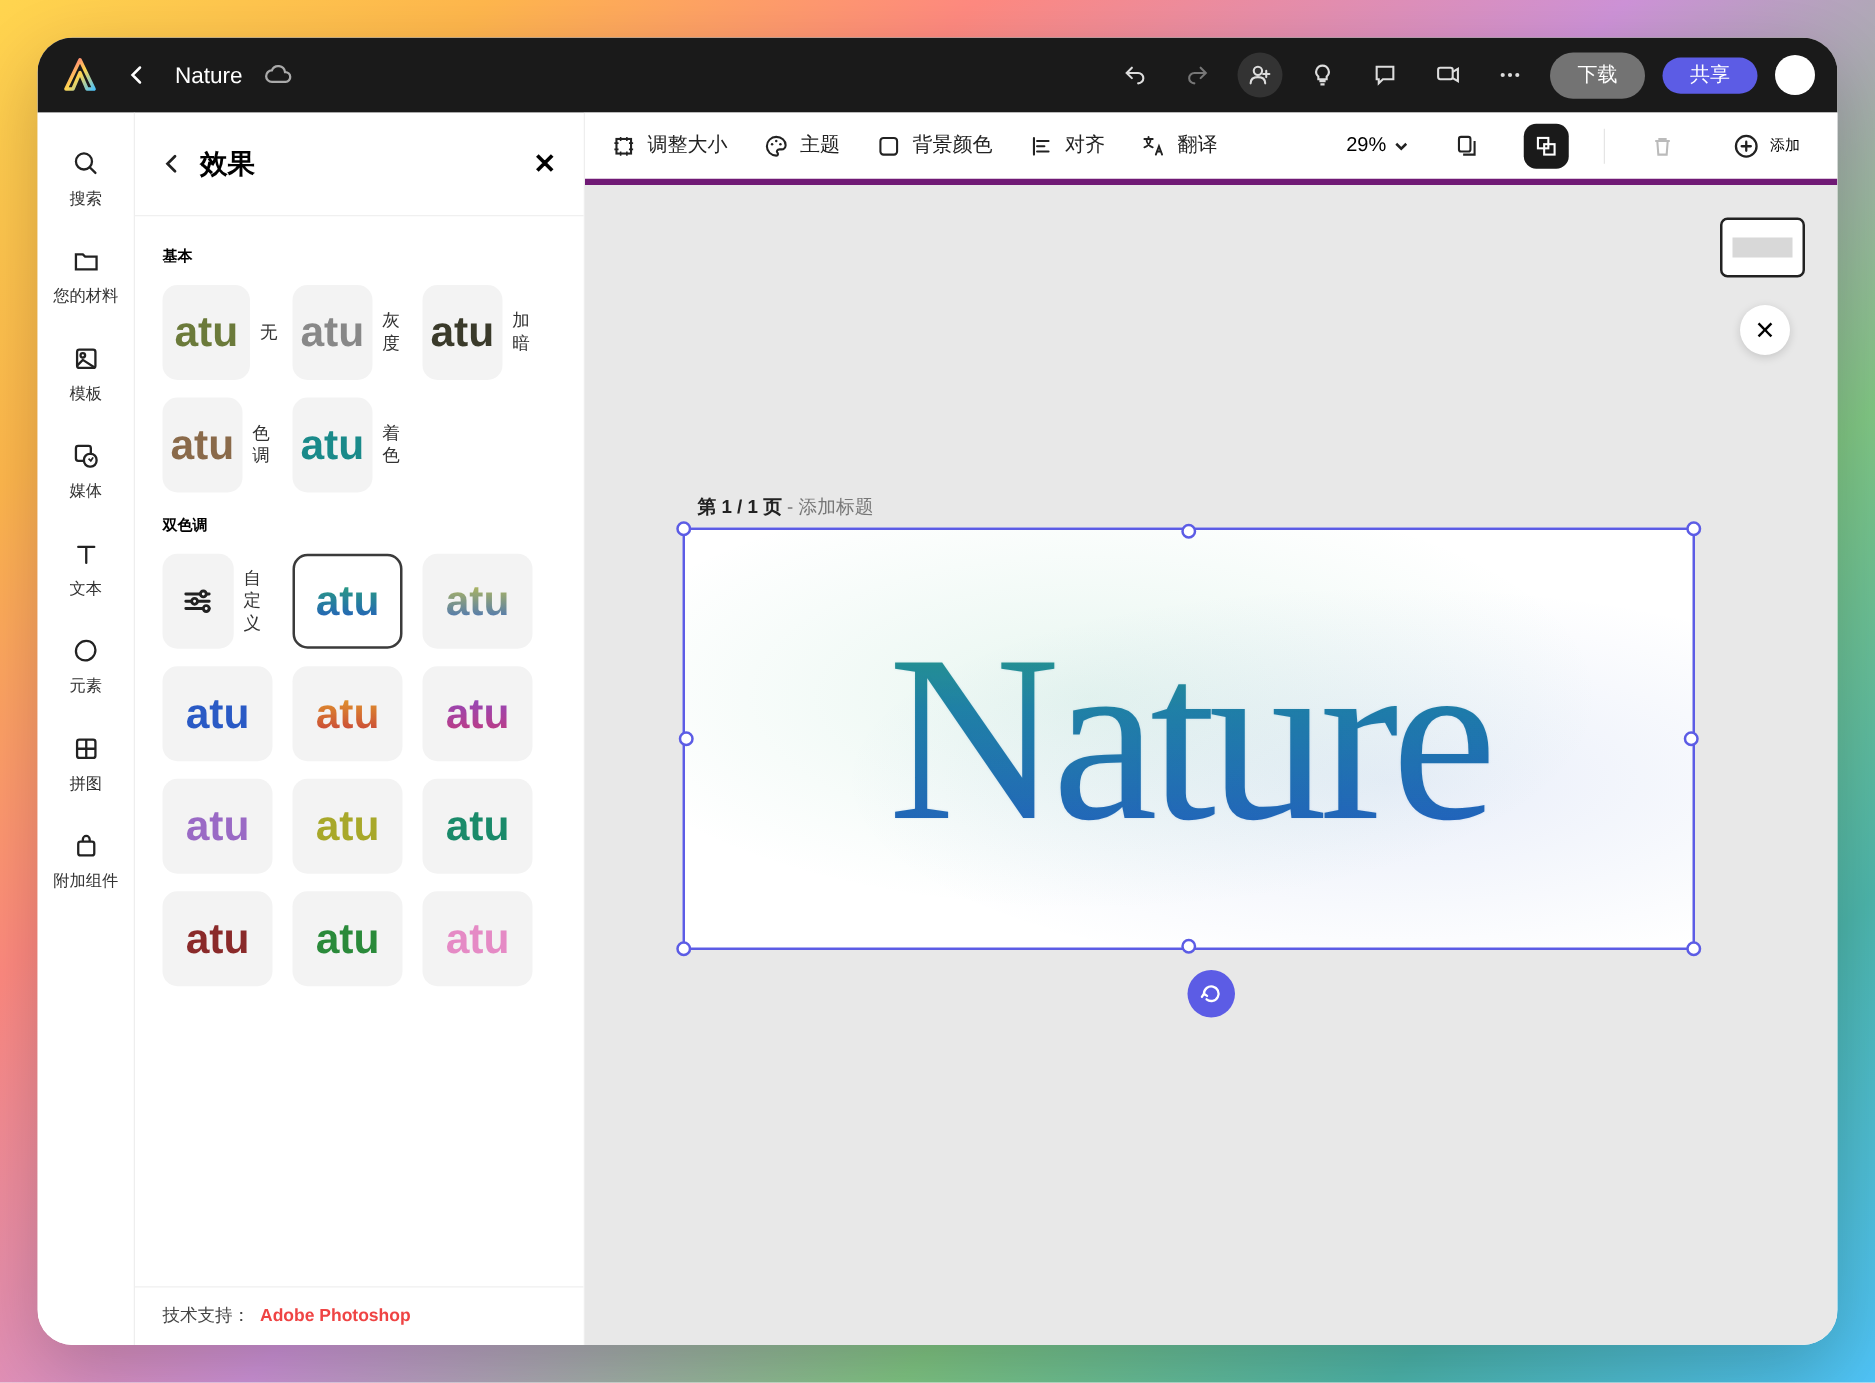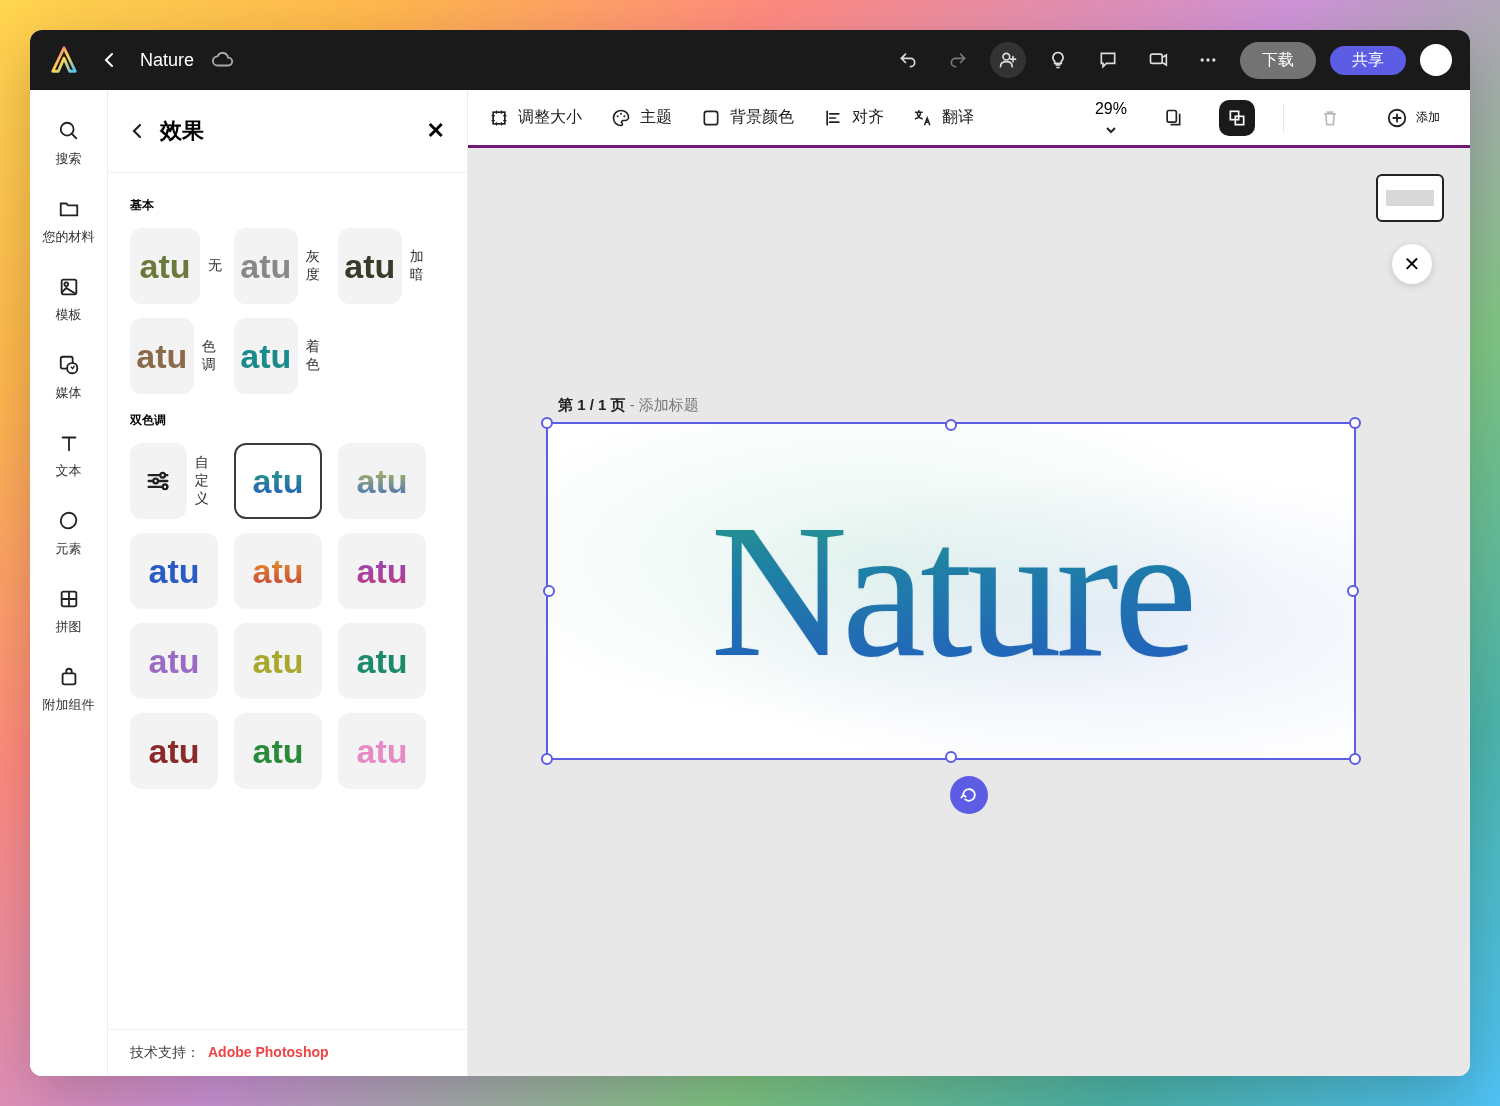--- a/index.html
+++ b/index.html
@@ -1,21 +1,21 @@
 <!DOCTYPE html>
 <html><head>
 <meta charset="utf-8">
 <style>
 * { margin: 0; padding: 0; box-sizing: border-box; font-family: -apple-system, BlinkMacSystemFont, "Segoe UI", sans-serif; }
 body {
   width: 1500px; height: 1106px; overflow: hidden;
   background: linear-gradient(135deg, #ffd54f 0%, #ffb74d 15%, #ff8a80 30%, #ce93d8 50%, #81c784 70%, #4db6ac 85%, #4fc3f7 100%);
   display: flex; align-items: center; justify-content: center;
 }
-.app-window { width: 1440px; height: 1046px; background: #fff; border-radius: 12px; overflow: hidden; box-shadow: 0 20px 60px rgba(0,0,0,.2); display: flex; flex-direction: column; }
+.app-window { width: 1440px; height: 1046px; background: #fff; border-radius: 28px; overflow: hidden; box-shadow: 0 20px 60px rgba(0,0,0,.2); display: flex; flex-direction: column; }
 .topbar { height: 60px; background: #1a1a1a; display: flex; align-items: center; padding: 0 18px; gap: 14px; }
 .logo { width: 32px; height: 32px; display:flex; align-items:center; justify-content:center; }
 .logo svg { width:30px; height:30px; }
 .back-btn { width:32px; height:32px; display:flex; align-items:center; justify-content:center; color:#fff; border-radius:8px; cursor:pointer; }
 .doc-title { color:#fff; font-size:18px; font-weight:500; }
 .cloud-ic { color:#aaa; margin-left:4px; display:flex; }
 .topbar-spacer { flex:1; }
 .tb-icon-btn { width:36px; height:36px; display:flex; align-items:center; justify-content:center; color:#ddd; border-radius:18px; cursor:pointer; }
 .tb-icon-btn.dark-bg { background:#333; }
 .btn-dl { background:#737373; color:#fff; padding:8px 22px; border-radius:20px; font-size:16px; cursor:pointer; }
@@ -35,25 +35,25 @@
 .ep-section-title { font-size:12px; font-weight:700; margin:4px 0 14px; }
 .thumb-grid { display:grid; grid-template-columns:repeat(3, 92px); gap:14px 12px; margin-bottom:18px; }
 .thumb-item { display:flex; flex-direction:row; align-items:center; gap:8px; cursor:pointer; }
 .thumb-box { width:88px; height:76px; background:#f3f3f3; border-radius:12px; display:flex; align-items:center; justify-content:center; font-family: "Times New Roman", serif; font-size:34px; font-weight:700; overflow:hidden; position:relative; }
 .thumb-box.selected { border:2px solid #3b3b3b; background:#fff; }
 .thumb-box.custom-ic { background:#f3f3f3; }
 .thumb-label { font-size:14px; color:#333; }
 .ep-footer { padding:14px 22px; border-top:1px solid #f0f0f0; font-size:14px; color:#444; }
 .ep-footer b { font-weight:600; margin-left:8px; color:#ef4444; }
 .canvas-col { flex:1; display:flex; flex-direction:column; background:#e8e8e8; position:relative; }
-.canvas-toolbar { height:58px; background:#fff; display:flex; align-items:center; padding:0 20px; gap:28px; border-bottom:3px solid #701a75; }
+.canvas-toolbar { height:58px; background:#fff; display:flex; align-items:center; padding:0 20px; gap:28px; border-bottom:5px solid #701a75; }
 .ct-btn { display:flex; align-items:center; gap:8px; font-size:16px; color:#222; cursor:pointer; }
 .ct-ic { width:22px; height:22px; display:flex; align-items:center; justify-content:center; }
 .ct-spacer { flex:1; }
-.zoom-sel { display:flex; align-items:center; gap:6px; font-size:16px; cursor:pointer;flex-direction:column; }
+.zoom-sel { display:flex; align-items:center; gap:6px; font-size:16px; cursor:pointer; }
 .sq-btn { width:36px; height:36px; display:flex; align-items:center; justify-content:center; border-radius:10px; cursor:pointer; color:#222; }
 .sq-btn.active { background:#1a1a1a; color:#fff; }
 .sq-btn.muted { color:#bbb; }
 .ct-divider { width:1px; height:28px; background:#e5e5e5; }
 .add-btn { display:flex; align-items:center; gap:8px; font-size:12px; cursor:pointer; padding:6px 10px; border-radius:8px; }
 .canvas-stage { flex:1; position:relative; overflow:hidden; }
 .page-preview { position:absolute; right:26px; top:26px; width:68px; height:48px; background:#fff; border:2px solid #222; border-radius:6px; display:flex; align-items:center; justify-content:center; }
 .page-preview-inner { width:48px; height:16px; background:#d8d8d8; }
 .close-round { position:absolute; right:38px; top:96px; width:40px; height:40px; background:#fff; border-radius:50%; display:flex; align-items:center; justify-content:center; box-shadow:0 2px 8px rgba(0,0,0,.15); font-size:20px; cursor:pointer; }
 .page-label { position:absolute; left:90px; top:248px; font-size:15px; color:#222; }

